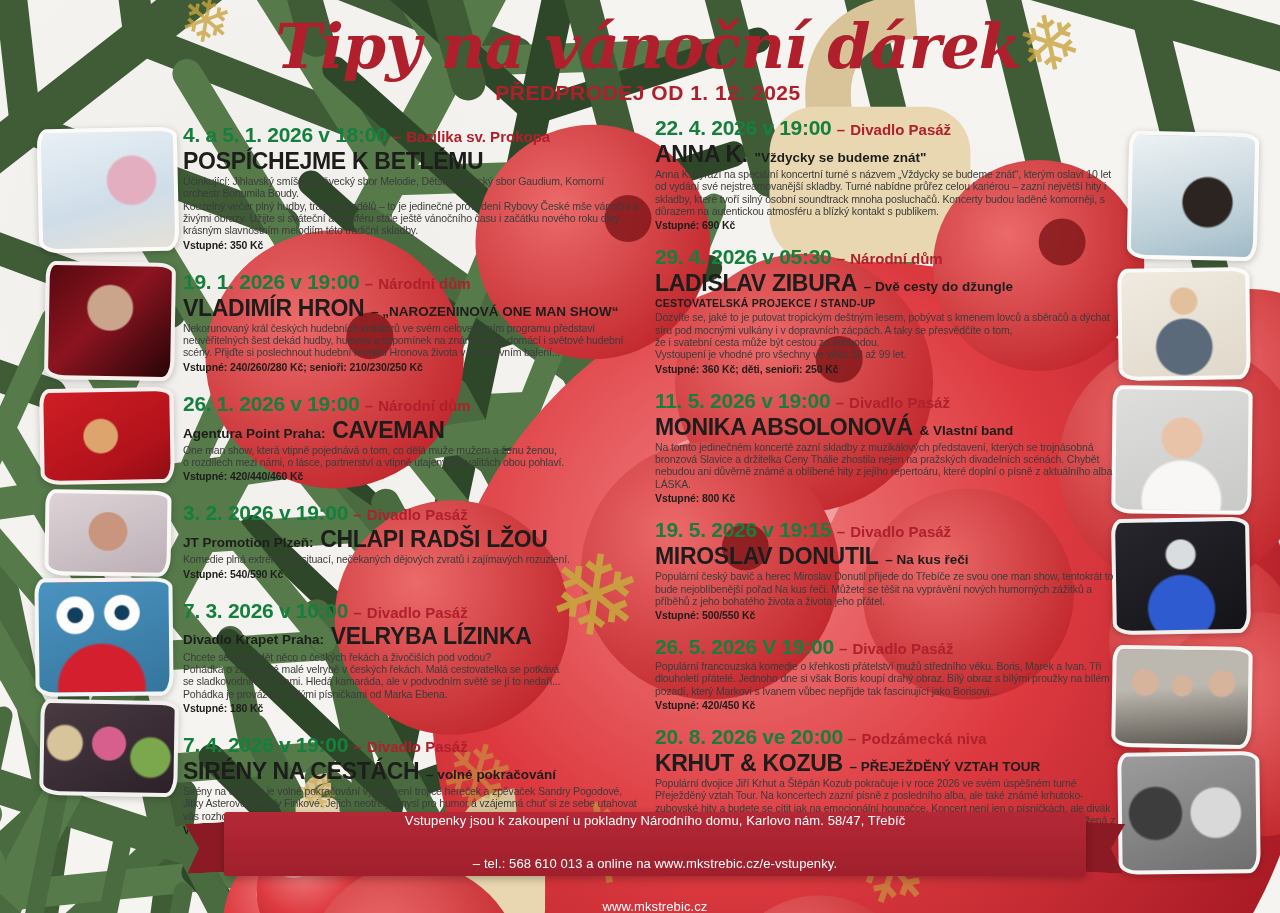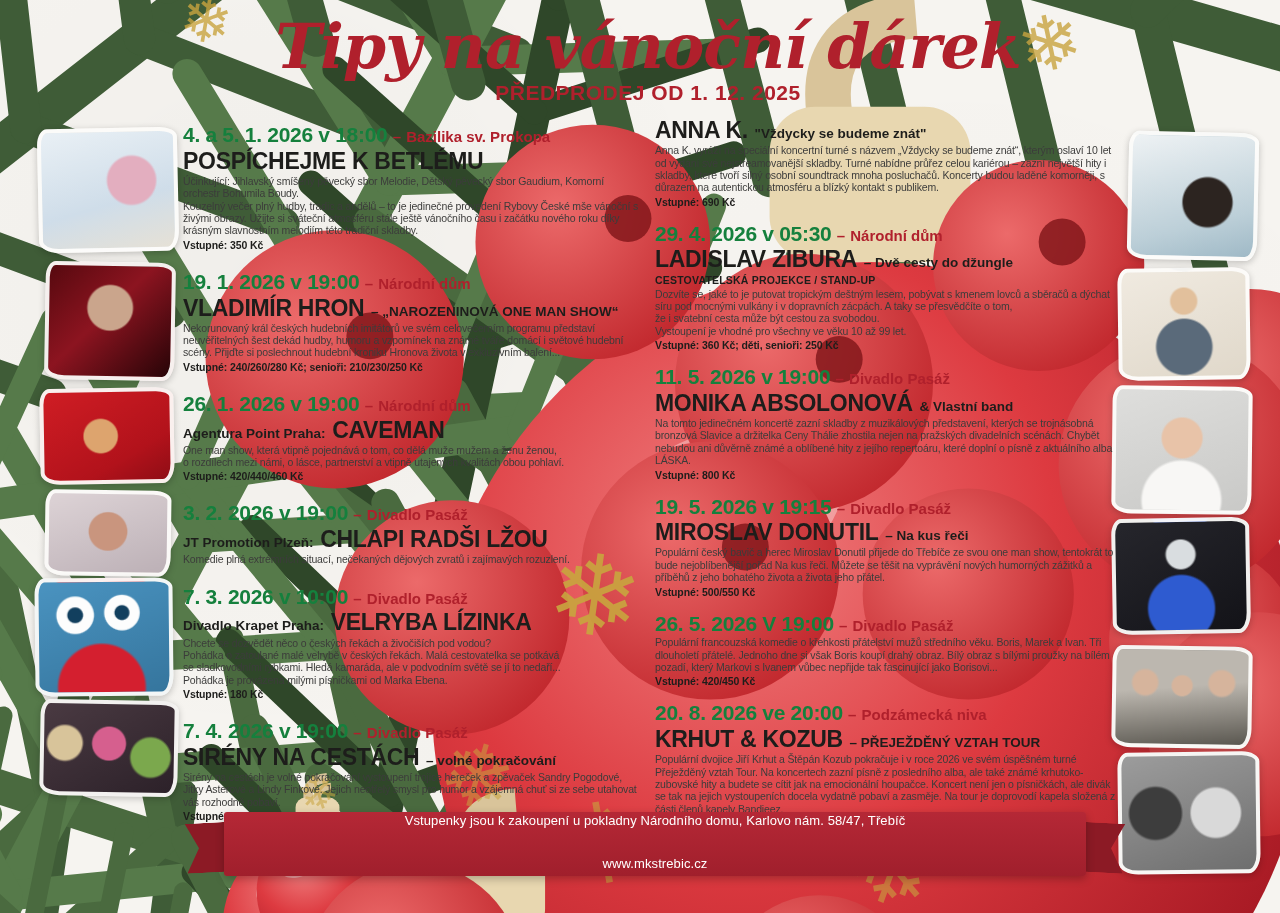--- a/index.html
+++ b/index.html
@@ -316,20 +316,21 @@
       <span class="dash">–</span>
       <span class="venue">Divadlo Pasáž</span>
     </h3>
     <h2 class="titleline">
       <span class="t-prefix">JT Promotion Plzeň:</span>
       <span class="t-main">CHLAPI RADŠI LŽOU</span>
       <span class="t-suffix"></span>
     </h2>
 
     <p class="desc">Komedie plná extrémních situací, nečekaných dějových zvratů i zajímavých rozuzlení.</p>
+    <p class="price">Vstupné: 540/590 Kč</p>
   </article>
 
   <article class="event">
     <h3 class="dateline">
       <span class="date">7. 3. 2026 v 10:00</span>
       <span class="dash">–</span>
       <span class="venue">Divadlo Pasáž</span>
     </h3>
     <h2 class="titleline">
       <span class="t-prefix">Divadlo Krapet Praha:</span>
@@ -358,20 +359,25 @@
 
     <p class="desc">Sirény na cestách je volné pokračování vystoupení trojice hereček a zpěvaček Sandry Pogodové, Jitky Asterové a Lindy Finkové. Jejich neotřelý smysl pro humor a vzájemná chuť si ze sebe utahovat vás rozhodně pobaví.</p>
     <p class="price">Vstupné: 490/550 Kč</p>
   </article>
 
 </div>
 
 <div class="col" id="col-right">
 
   <article class="event">
+    <h3 class="dateline">
+      <span class="date">22. 4. 2026 v 19:00</span>
+      <span class="dash">–</span>
+      <span class="venue">Divadlo Pasáž</span>
+    </h3>
     <h2 class="titleline">
       <span class="t-prefix"></span>
       <span class="t-main">ANNA K.</span>
       <span class="t-suffix">"Vždycky se budeme znát"</span>
     </h2>
 
     <p class="desc">Anna K. vyráží na speciální koncertní turné s názvem „Vždycky se budeme znát“, kterým oslaví 10 let od vydání své nejstreamovanější skladby. Turné nabídne průřez celou kariérou – zazní největší hity i skladby, které tvoří silný osobní soundtrack mnoha posluchačů. Koncerty budou laděné komorněji, s důrazem na autentickou atmosféru a blízký kontakt s publikem.</p>
     <p class="price">Vstupné: 690 Kč</p>
   </article>
 
@@ -451,14 +457,15 @@
     <p class="desc">Populární dvojice Jiří Krhut a Štěpán Kozub pokračuje i v roce 2026 ve svém úspěšném turné Přeježděný vztah Tour. Na koncertech zazní písně z posledního alba, ale také známé krhutoko-zubovské hity a budete se cítit jak na emocionální houpačce. Koncert není jen o písničkách, ale divák se tak na jejich vystoupeních docela vydatně pobaví a zasměje. Na tour je doprovodí kapela složená z části členů kapely Bandjeez.</p>
     <p class="price">Vstupné do 30. 4.: 790 Kč; od 1. 5. do 20. 8.: 890 Kč</p>
   </article>
 
 </div>
 
 <div class="tail tail-l"></div>
 <div class="tail tail-r"></div>
 <div class="ribbon">
   <p>Vstupenky jsou k zakoupení u pokladny Národního domu, Karlovo nám. 58/47, Třebíč</p>
+  <p>– tel.: 568 610 013 a online na www.mkstrebic.cz/e-vstupenky.</p>
   <p>www.mkstrebic.cz</p>
 </div>
 
 </body></html>

